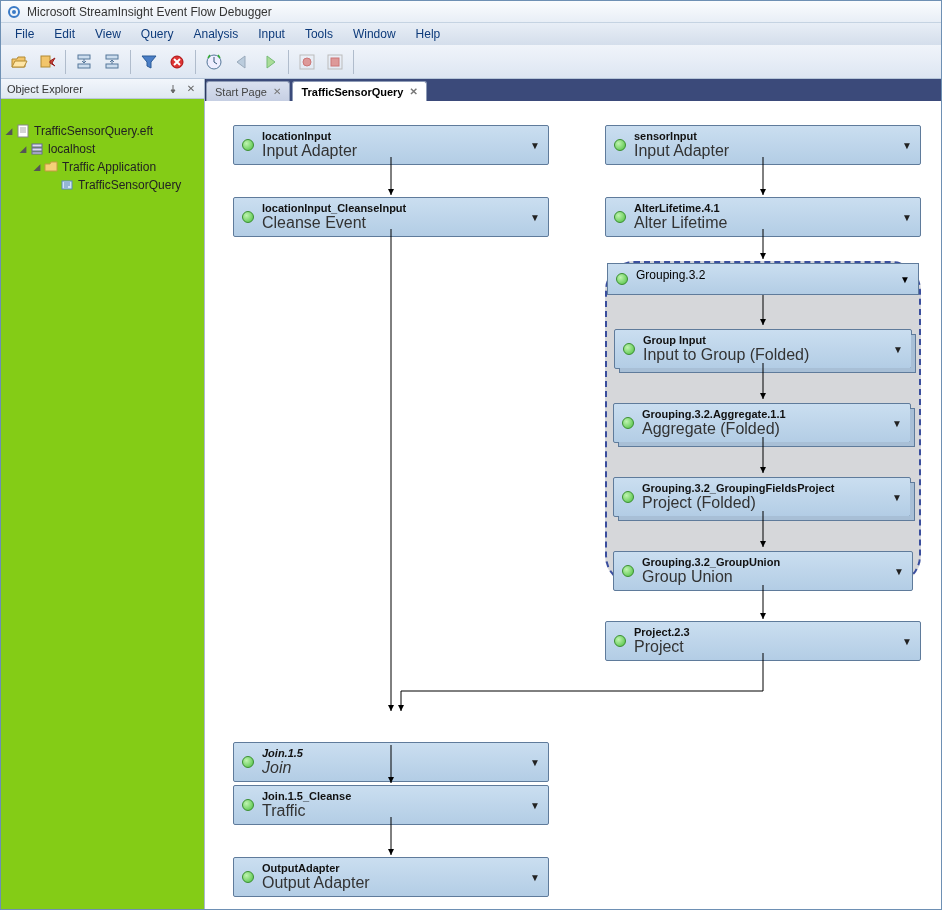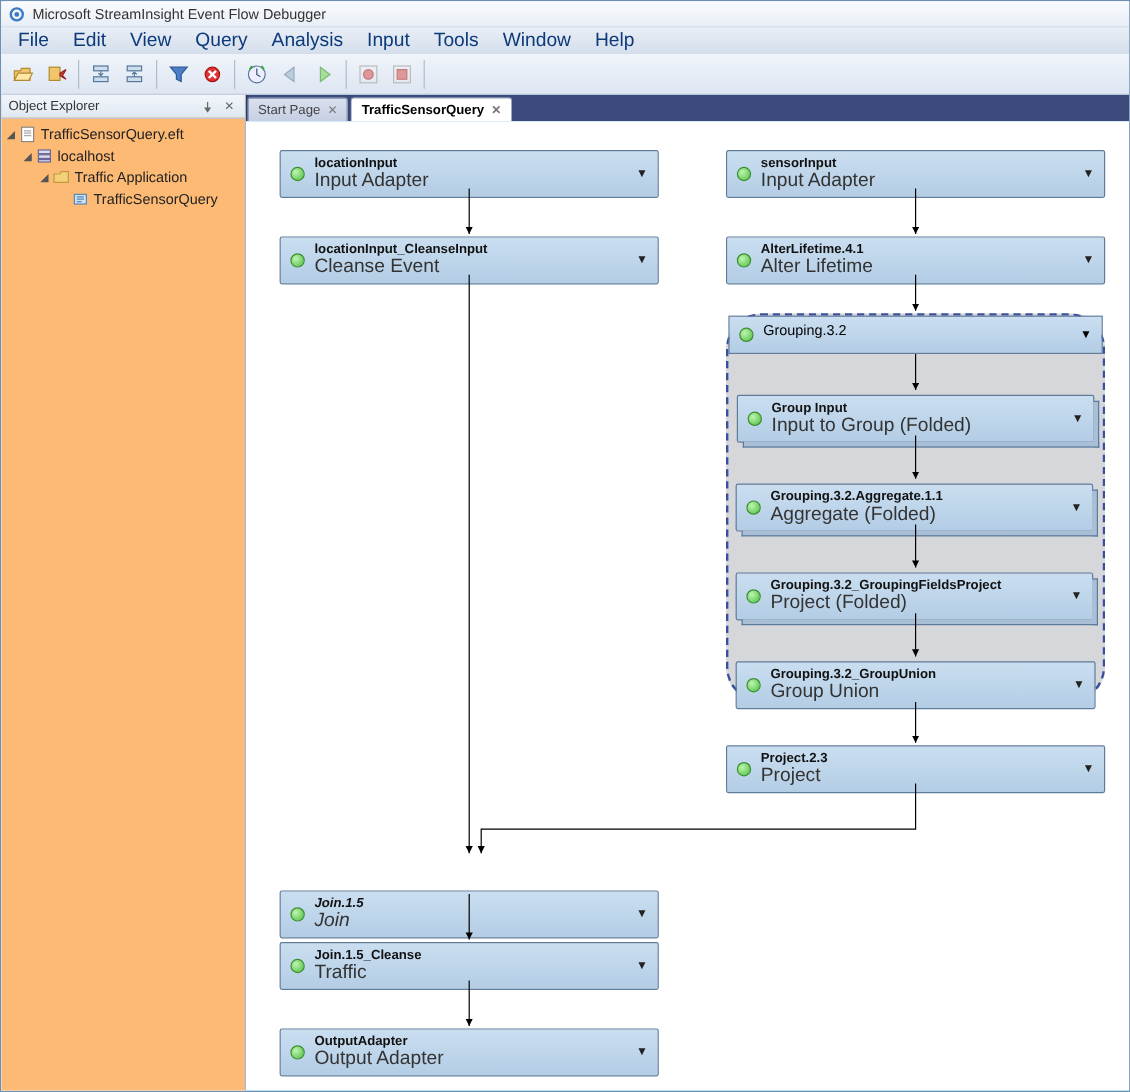--- a/index.html
+++ b/index.html
@@ -32,21 +32,21 @@
   }
 
   
   .menu-bar {
     height: 22px;
     background: linear-gradient(#e8eef6, #d4deeb);
     display: flex;
     align-items: center;
     padding: 0 4px;
     color: #0d3a7a;
-    font-size: 16px;
+    font-size: 12px;
   }
   .menu-bar .menu-item {
     padding: 2px 10px;
     cursor: default;
   }
 
   
   .toolbar {
     height: 34px;
     background: linear-gradient(#f0f4fa, #dde6f2);
@@ -76,21 +76,22 @@
     display: flex;
     overflow: hidden;
   }
 
   
   .explorer {
     width: 204px;
     border-right: 1px solid #a9b9ce;
     display: flex;
     flex-direction: column;
-    background: #fdba74;
+    background: #84cc16;
+    gap: 19px;
   }
   .explorer-header {
     height: 20px;
     background: linear-gradient(#f2f6fb,#e0e8f2);
     border-bottom: 1px solid #b9c7d8;
     display: flex;
     align-items: center;
     justify-content: space-between;
     padding: 0 6px;
     font-size: 11px;
@@ -119,21 +120,21 @@
   }
   .tree-indent-1 { padding-left: 14px; }
   .tree-indent-2 { padding-left: 28px; }
   .tree-indent-3 { padding-left: 44px; }
 
   
   .right {
     flex: 1;
     display: flex;
     flex-direction: column;
-    background: #0ea5e9;
+    background: #f97316;
   }
   .tab-strip {
     height: 22px;
     background: #3b4a7a;
     display: flex;
     align-items:flex-end;
     padding: 2px 0 0 0;
     border-left: 1px solid #2d3a60;
   }
   .tab {

